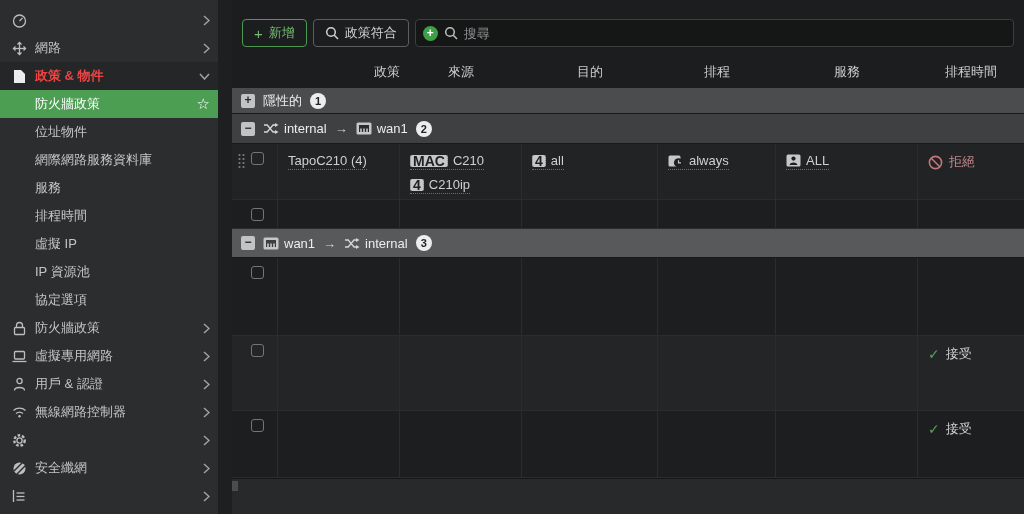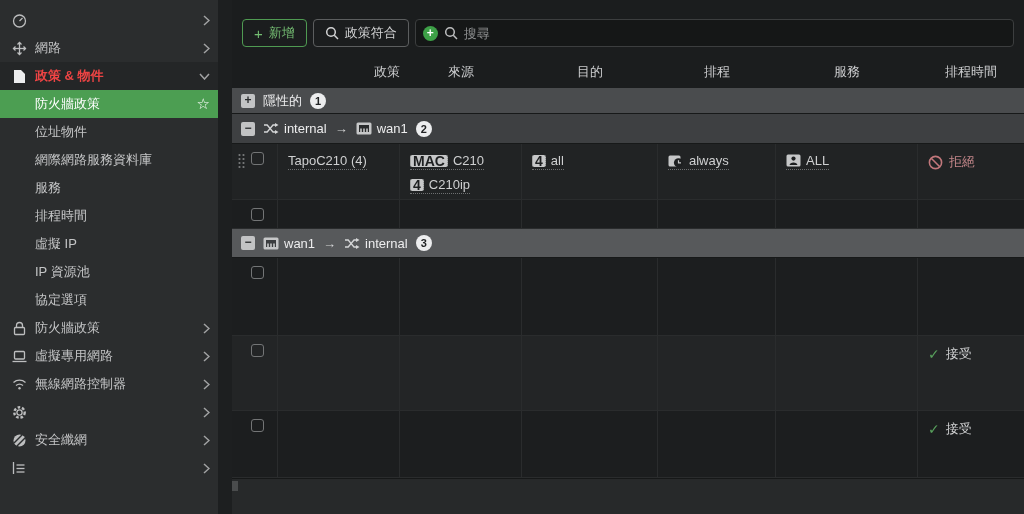--- a/index.html
+++ b/index.html
@@ -179,20 +179,34 @@
             </svg>
         </span>
         <span class="lbl">虛擬專用網路</span>
         <span class="chev">
             <svg class="chevr" width="7" height="11" viewBox="0 0 7 11">
               <polyline points="1,1 6,5.5 1,10"></polyline>
             </svg>
           </span>
       </div>
 
+      <div class="side-item">
+        <span class="ico">
+          <svg class="sicon" width="13" height="15" viewBox="0 0 13 15">
+              <circle cx="6.5" cy="4" r="2.6"></circle>
+              <path d="M1.5 13.5 c0-4 10-4 10 0"></path>
+            </svg>
+        </span>
+        <span class="lbl">用戶 &amp; 認證</span>
+        <span class="chev">
+            <svg class="chevr" width="7" height="11" viewBox="0 0 7 11">
+              <polyline points="1,1 6,5.5 1,10"></polyline>
+            </svg>
+          </span>
+      </div>
 
       <div class="side-item">
         <span class="ico">
           <svg class="sicon" width="15" height="12" viewBox="0 0 15 12">
               <path d="M1.5 4.5 a9 9 0 0 1 12 0"></path>
               <path d="M4 7.5 a5.5 5.5 0 0 1 7 0"></path>
               <circle class="fill" cx="7.5" cy="10.2" r="1.2"></circle>
             </svg>
         </span>
         <span class="lbl">無線網路控制器</span>

